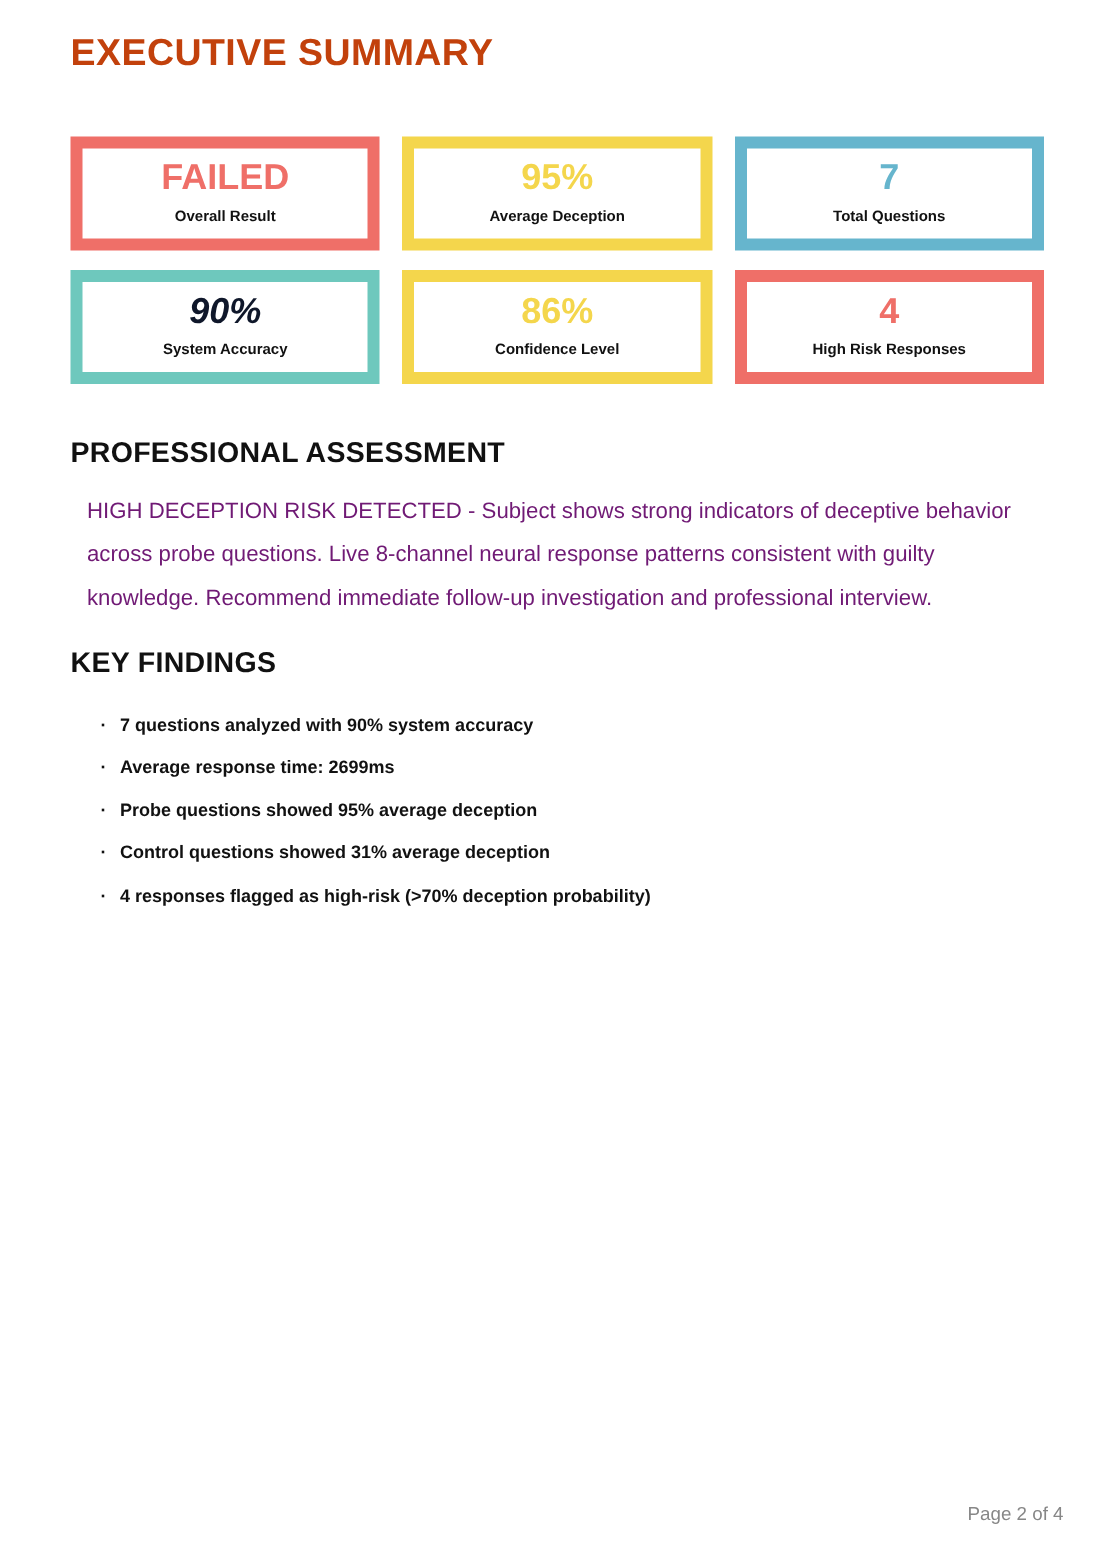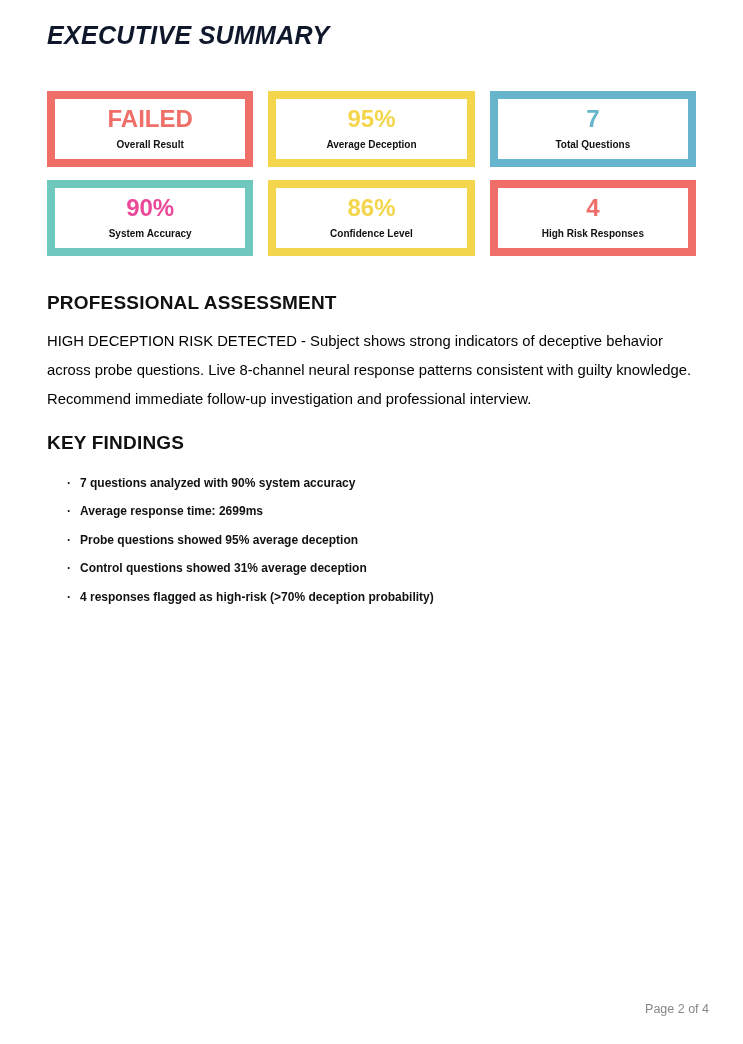--- a/index.html
+++ b/index.html
@@ -10,23 +10,22 @@
     color: #111111;
     position: relative;
     overflow: hidden;
   }
   .page { padding: 21px 47px 0 47px; }
 
   h1.page-title {
     font-size: 25px;
     font-weight: 700;
     letter-spacing: 0.3px;
-    color: #0f172a;
+    color: #c2410c;
     line-height: 1.15;
-    font-style: italic;
   }
 
   .cards {
     margin-top: 41px;
     display: grid;
     grid-template-columns: repeat(3, 1fr);
     column-gap: 15px;
     row-gap: 13px;
   }
   .stat-card {
@@ -56,22 +55,23 @@
     font-weight: 700;
     color: #111111;
     letter-spacing: 0.2px;
   }
   .assessment-heading { margin-top: 36px; }
   .assessment-body {
     margin-top: 13px;
     font-size: 14.8px;
     line-height: 29px;
     font-weight: 400;
-    color: #000000;
+    color: #701a75;
     max-width: 650px;
+    margin-left: 11px;
   }
 
   .findings-heading { margin-top: 18px; }
   ul.findings {
     list-style: none;
     margin-top: 15px;
     padding-left: 20px;
   }
   ul.findings li {
     font-size: 12px;
@@ -108,21 +108,21 @@
     </div>
     <div class="stat-card" style="border-color: rgb(244, 214, 76);">
       <div class="stat-value" style="color: rgb(244, 214, 76);">95%</div>
       <div class="stat-label">Average Deception</div>
     </div>
     <div class="stat-card" style="border-color: rgb(102, 181, 205);">
       <div class="stat-value" style="color: rgb(102, 181, 205);">7</div>
       <div class="stat-label">Total Questions</div>
     </div>
     <div class="stat-card" style="border-color: rgb(110, 200, 189);">
-      <div class="stat-value" style="color: #ec4899;">90%</div>
+      <div class="stat-value" style="color: #0f172a; font-style: italic;">90%</div>
       <div class="stat-label">System Accuracy</div>
     </div>
     <div class="stat-card" style="border-color: rgb(244, 214, 76);">
       <div class="stat-value" style="color: rgb(244, 214, 76);">86%</div>
       <div class="stat-label">Confidence Level</div>
     </div>
     <div class="stat-card" style="border-color: rgb(239, 111, 104);">
       <div class="stat-value" style="color: rgb(239, 111, 104);">4</div>
       <div class="stat-label">High Risk Responses</div>
     </div>

